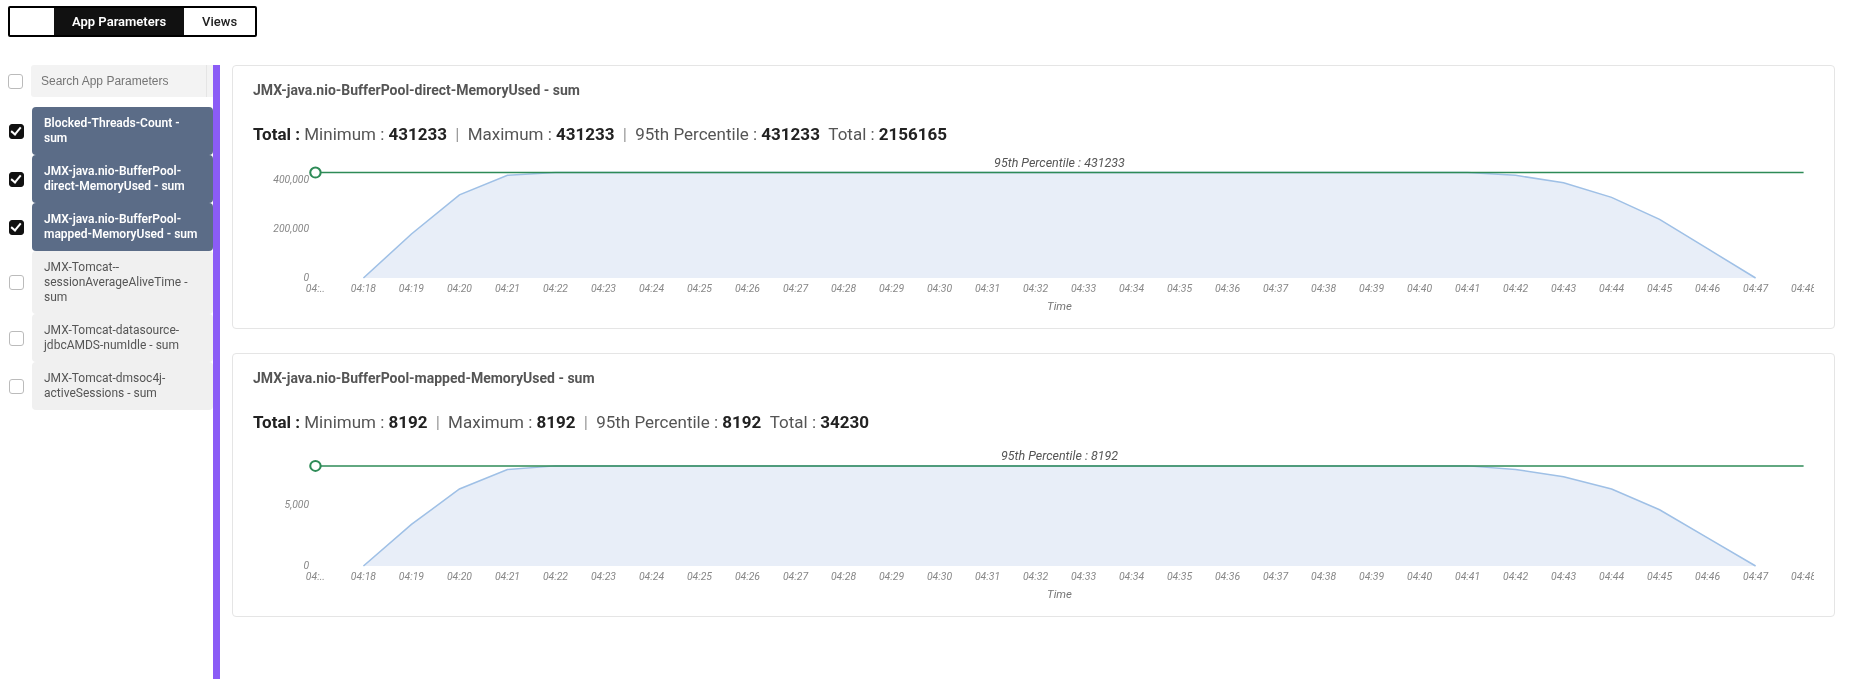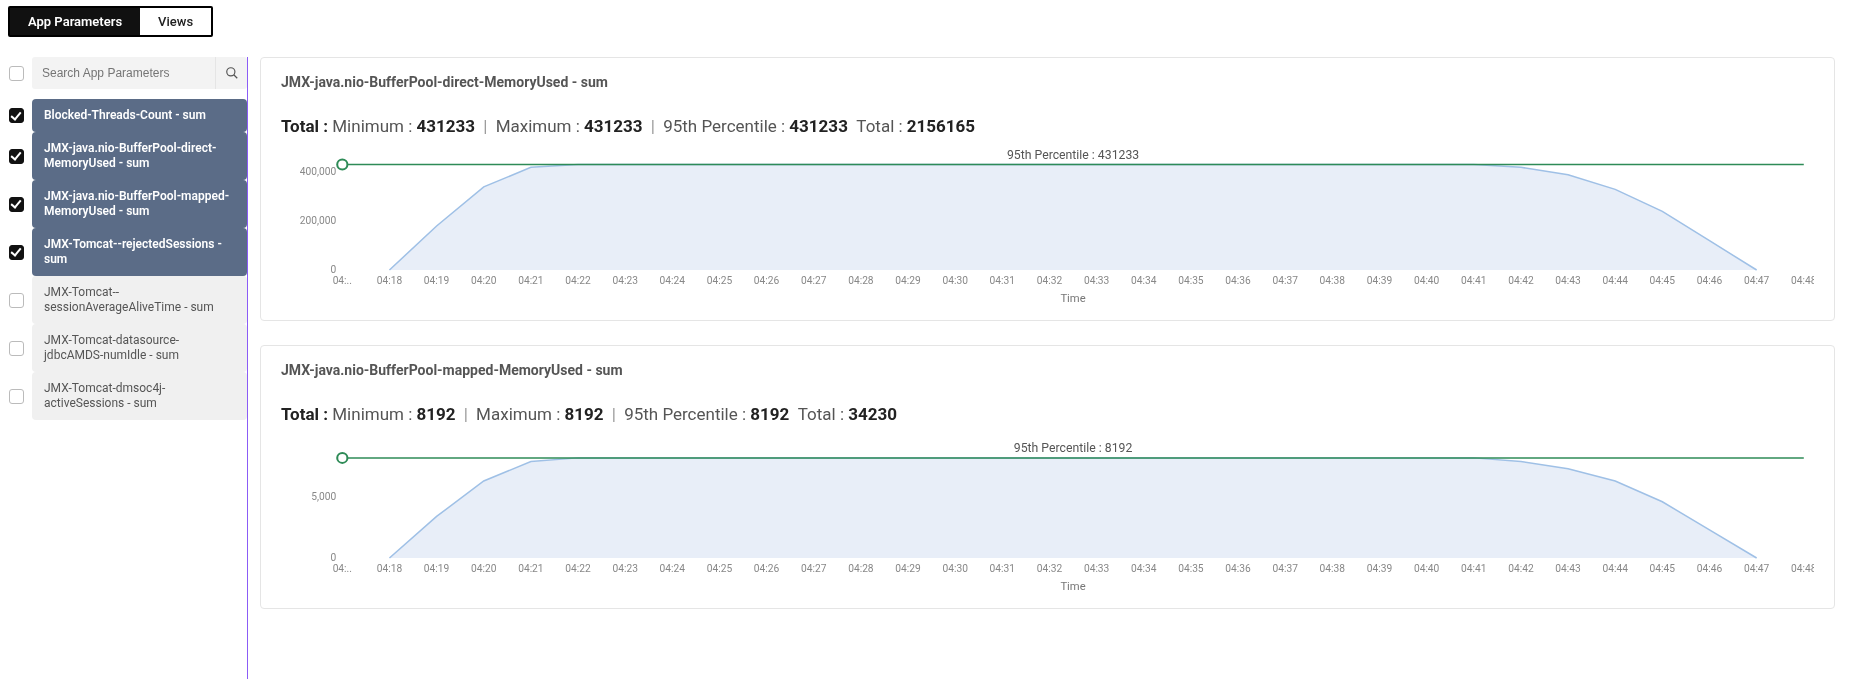--- a/index.html
+++ b/index.html
@@ -9,45 +9,46 @@
     font-size: 13px;
     color: #333;
     background: #fff;
     height: 100%;
   }
   body { display: flex; flex-direction: column; }
 
   .top-tabs {
     display: inline-flex;
     border: 2px solid #000;
-    margin: 6px 0 20px 8px;
+    margin: 6px 0 28px 8px;
     border-radius: 2px;
     width: fit-content;
+    padding-left: 44px;
   }
   .top-tab {
     padding: 6px 18px;
     font-size: 13px;
     font-weight: 500;
     cursor: pointer;
     user-select: none;
   }
   .top-tab.active { background:#111; color:#fff; font-weight:600;}
   .top-tab.inactive { background:#fff; color:#222; }
 
   .content {
     display: flex;
     flex: 1 1 auto;
     min-height: 0;
     overflow: hidden;
   }
 
   .sidebar {
-    width: 248px;
+    width: 220px;
     padding: 0 0 0 8px;
-    border-right: 1px solid #8b5cf6;
+    border-right: 7px solid #8b5cf6;
     margin-right: 12px;
     overflow: auto;
   }
 
   .search-row {
     display: flex;
     align-items: center;
     gap: 8px;
     margin-bottom: 10px;
   }
@@ -141,20 +142,21 @@
     color:#555;
     font-size:17px;
     margin-bottom:14px;
   }
   .chart-stats b { color:#222; font-weight:700; }
   .chart-stats .sep { color:#999; margin:0 4px; }
 
   .chart-area {
     position:relative;
     width:100%;
+    font-style:italic;
   }
   svg.chart-svg { width:100%; height:160px; display:block; }
 
   .pct-label {
     font-size:12px;
     fill:#555;
   }
   .axis-text { font-size:10px; fill:#888; }
   .axis-label-text { font-size:11px; fill:#777; }
 
@@ -195,26 +197,20 @@
           <span class="cbx-wrapper">
             <span class="cbx checked"></span>
           </span>
           <div class="param-pill sel">JMX-java.nio-BufferPool-direct-MemoryUsed - sum</div>
         </div>
         <div class="param-row">
           <span class="cbx-wrapper">
             <span class="cbx checked"></span>
           </span>
           <div class="param-pill sel">JMX-java.nio-BufferPool-mapped-MemoryUsed - sum</div>
-        </div>
-        <div class="param-row">
-          <span class="cbx-wrapper">
-            <span class="cbx checked"></span>
-          </span>
-          <div class="param-pill sel">JMX-Tomcat--rejectedSessions - sum</div>
         </div>
         <div class="param-row">
           <span class="cbx-wrapper">
             <span class="cbx"></span>
           </span>
           <div class="param-pill unsel">JMX-Tomcat--sessionAverageAliveTime - sum</div>
         </div>
         <div class="param-row">
           <span class="cbx-wrapper">
             <span class="cbx"></span>

